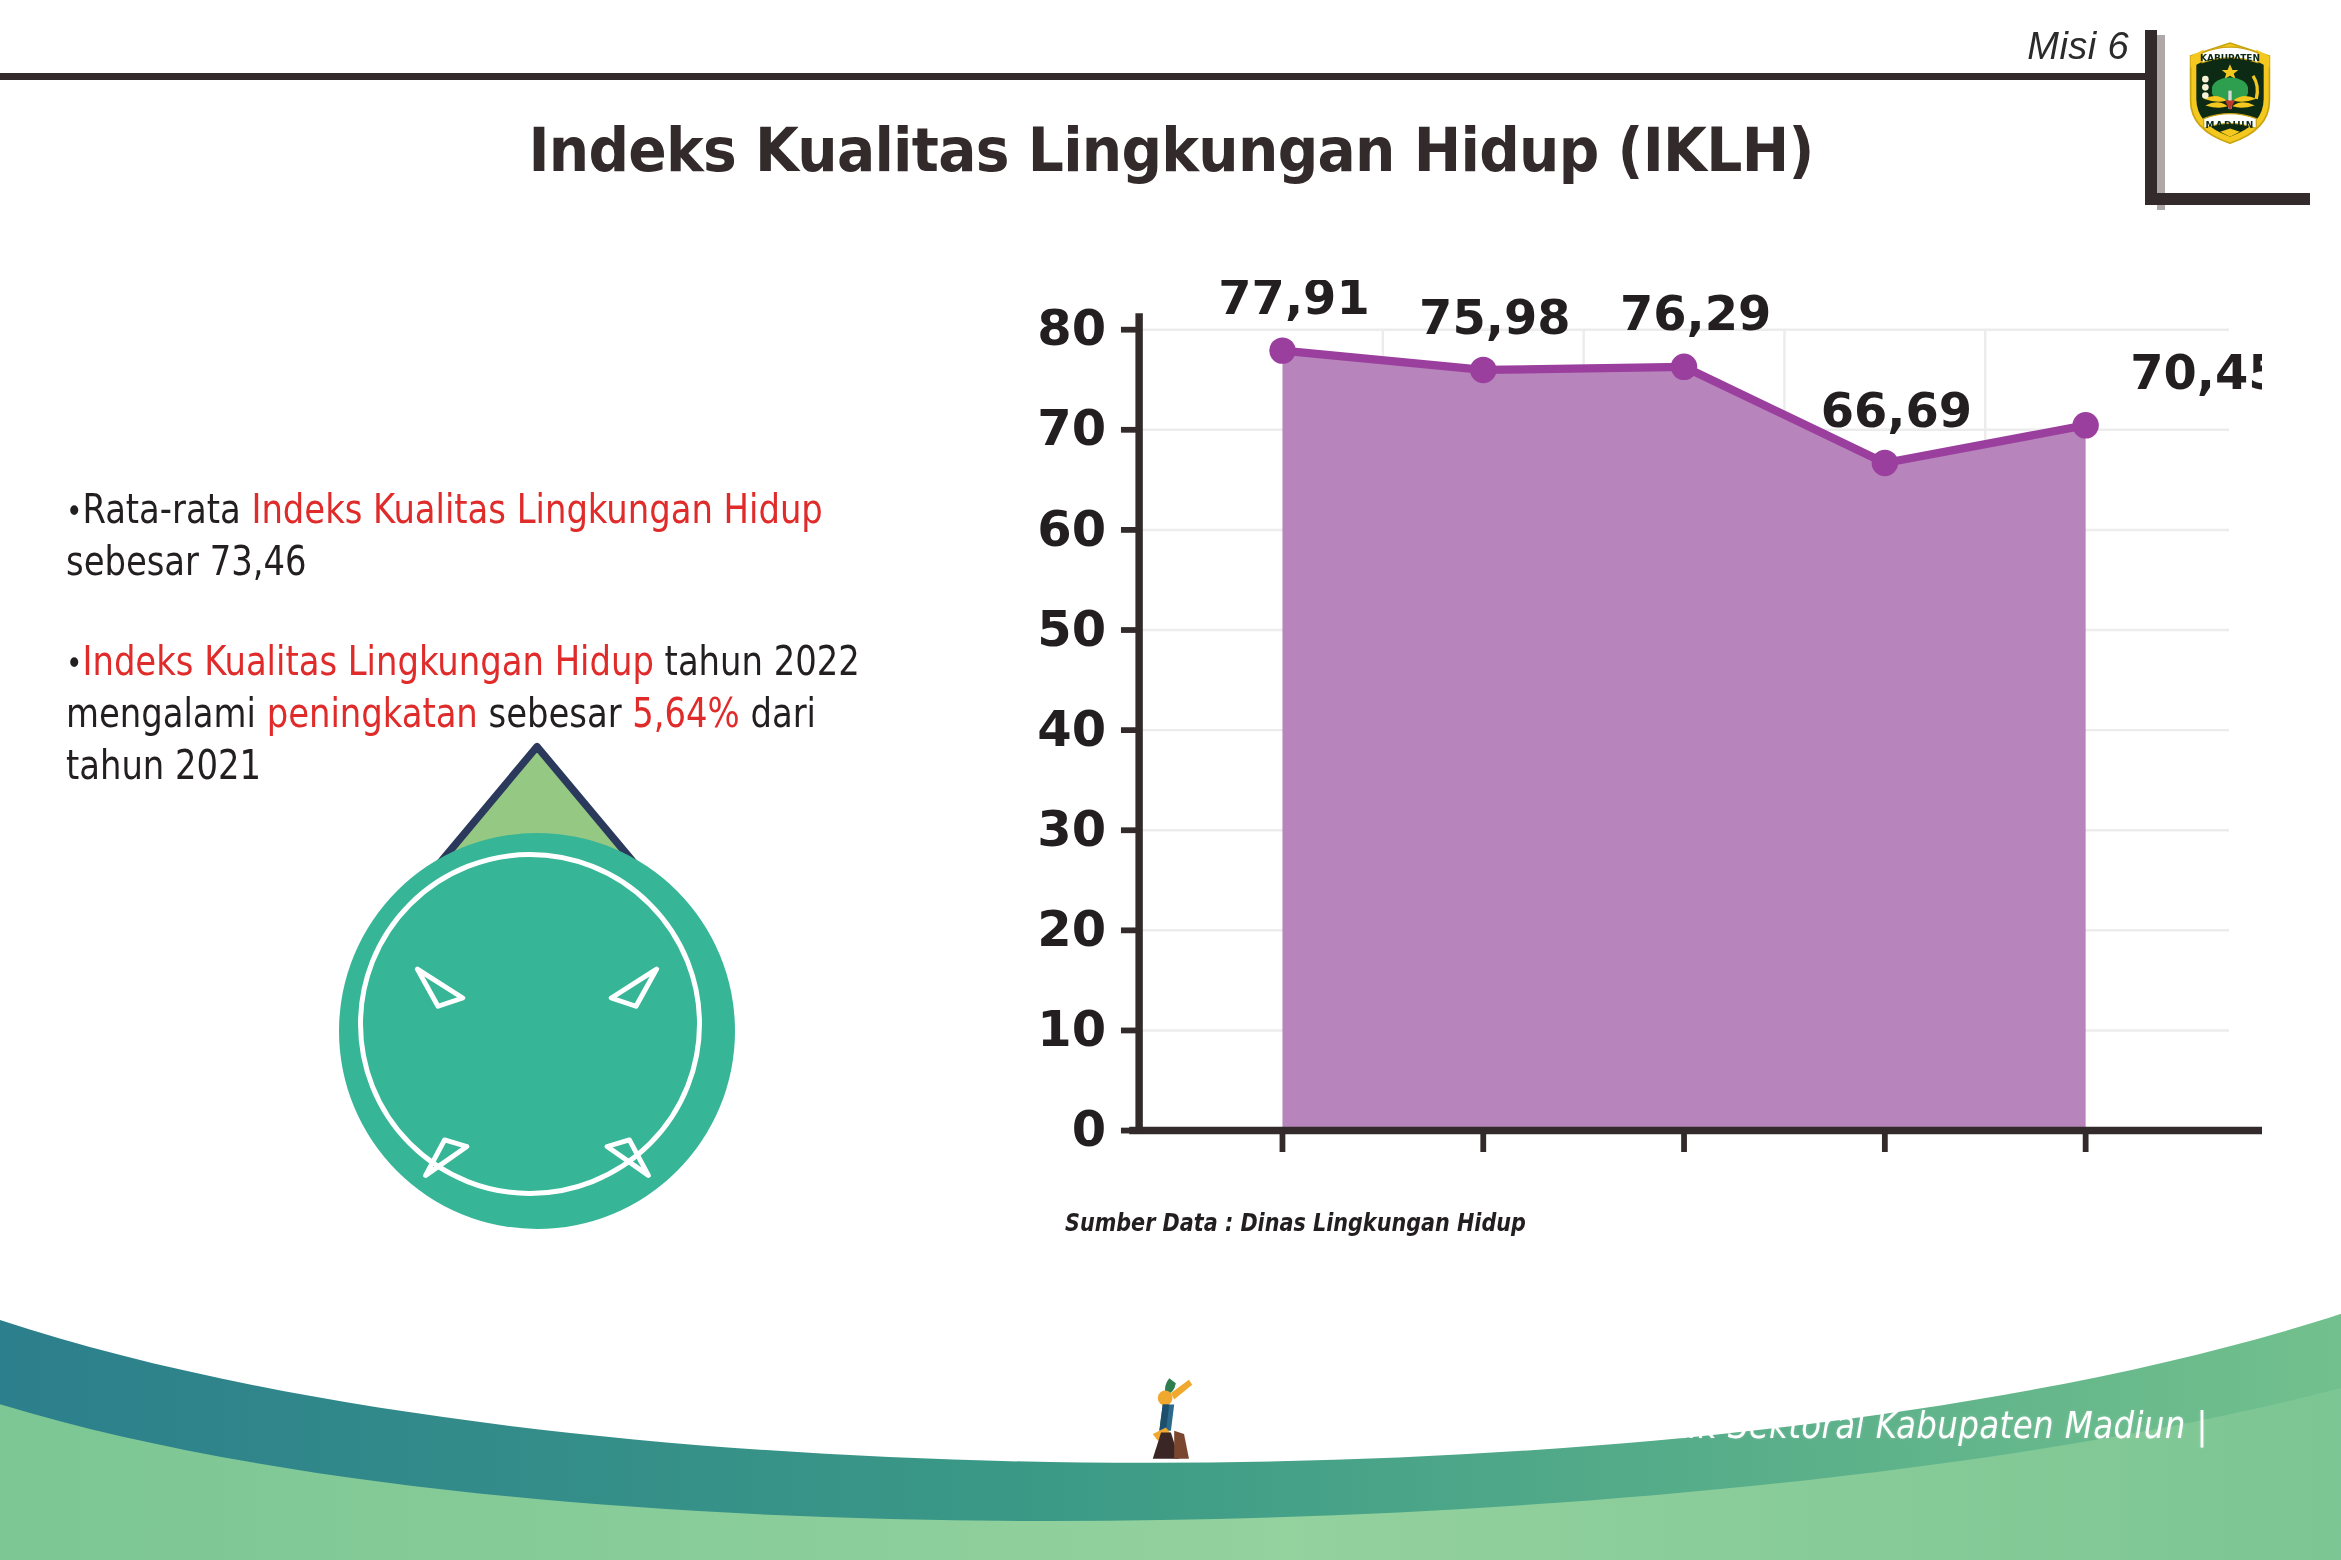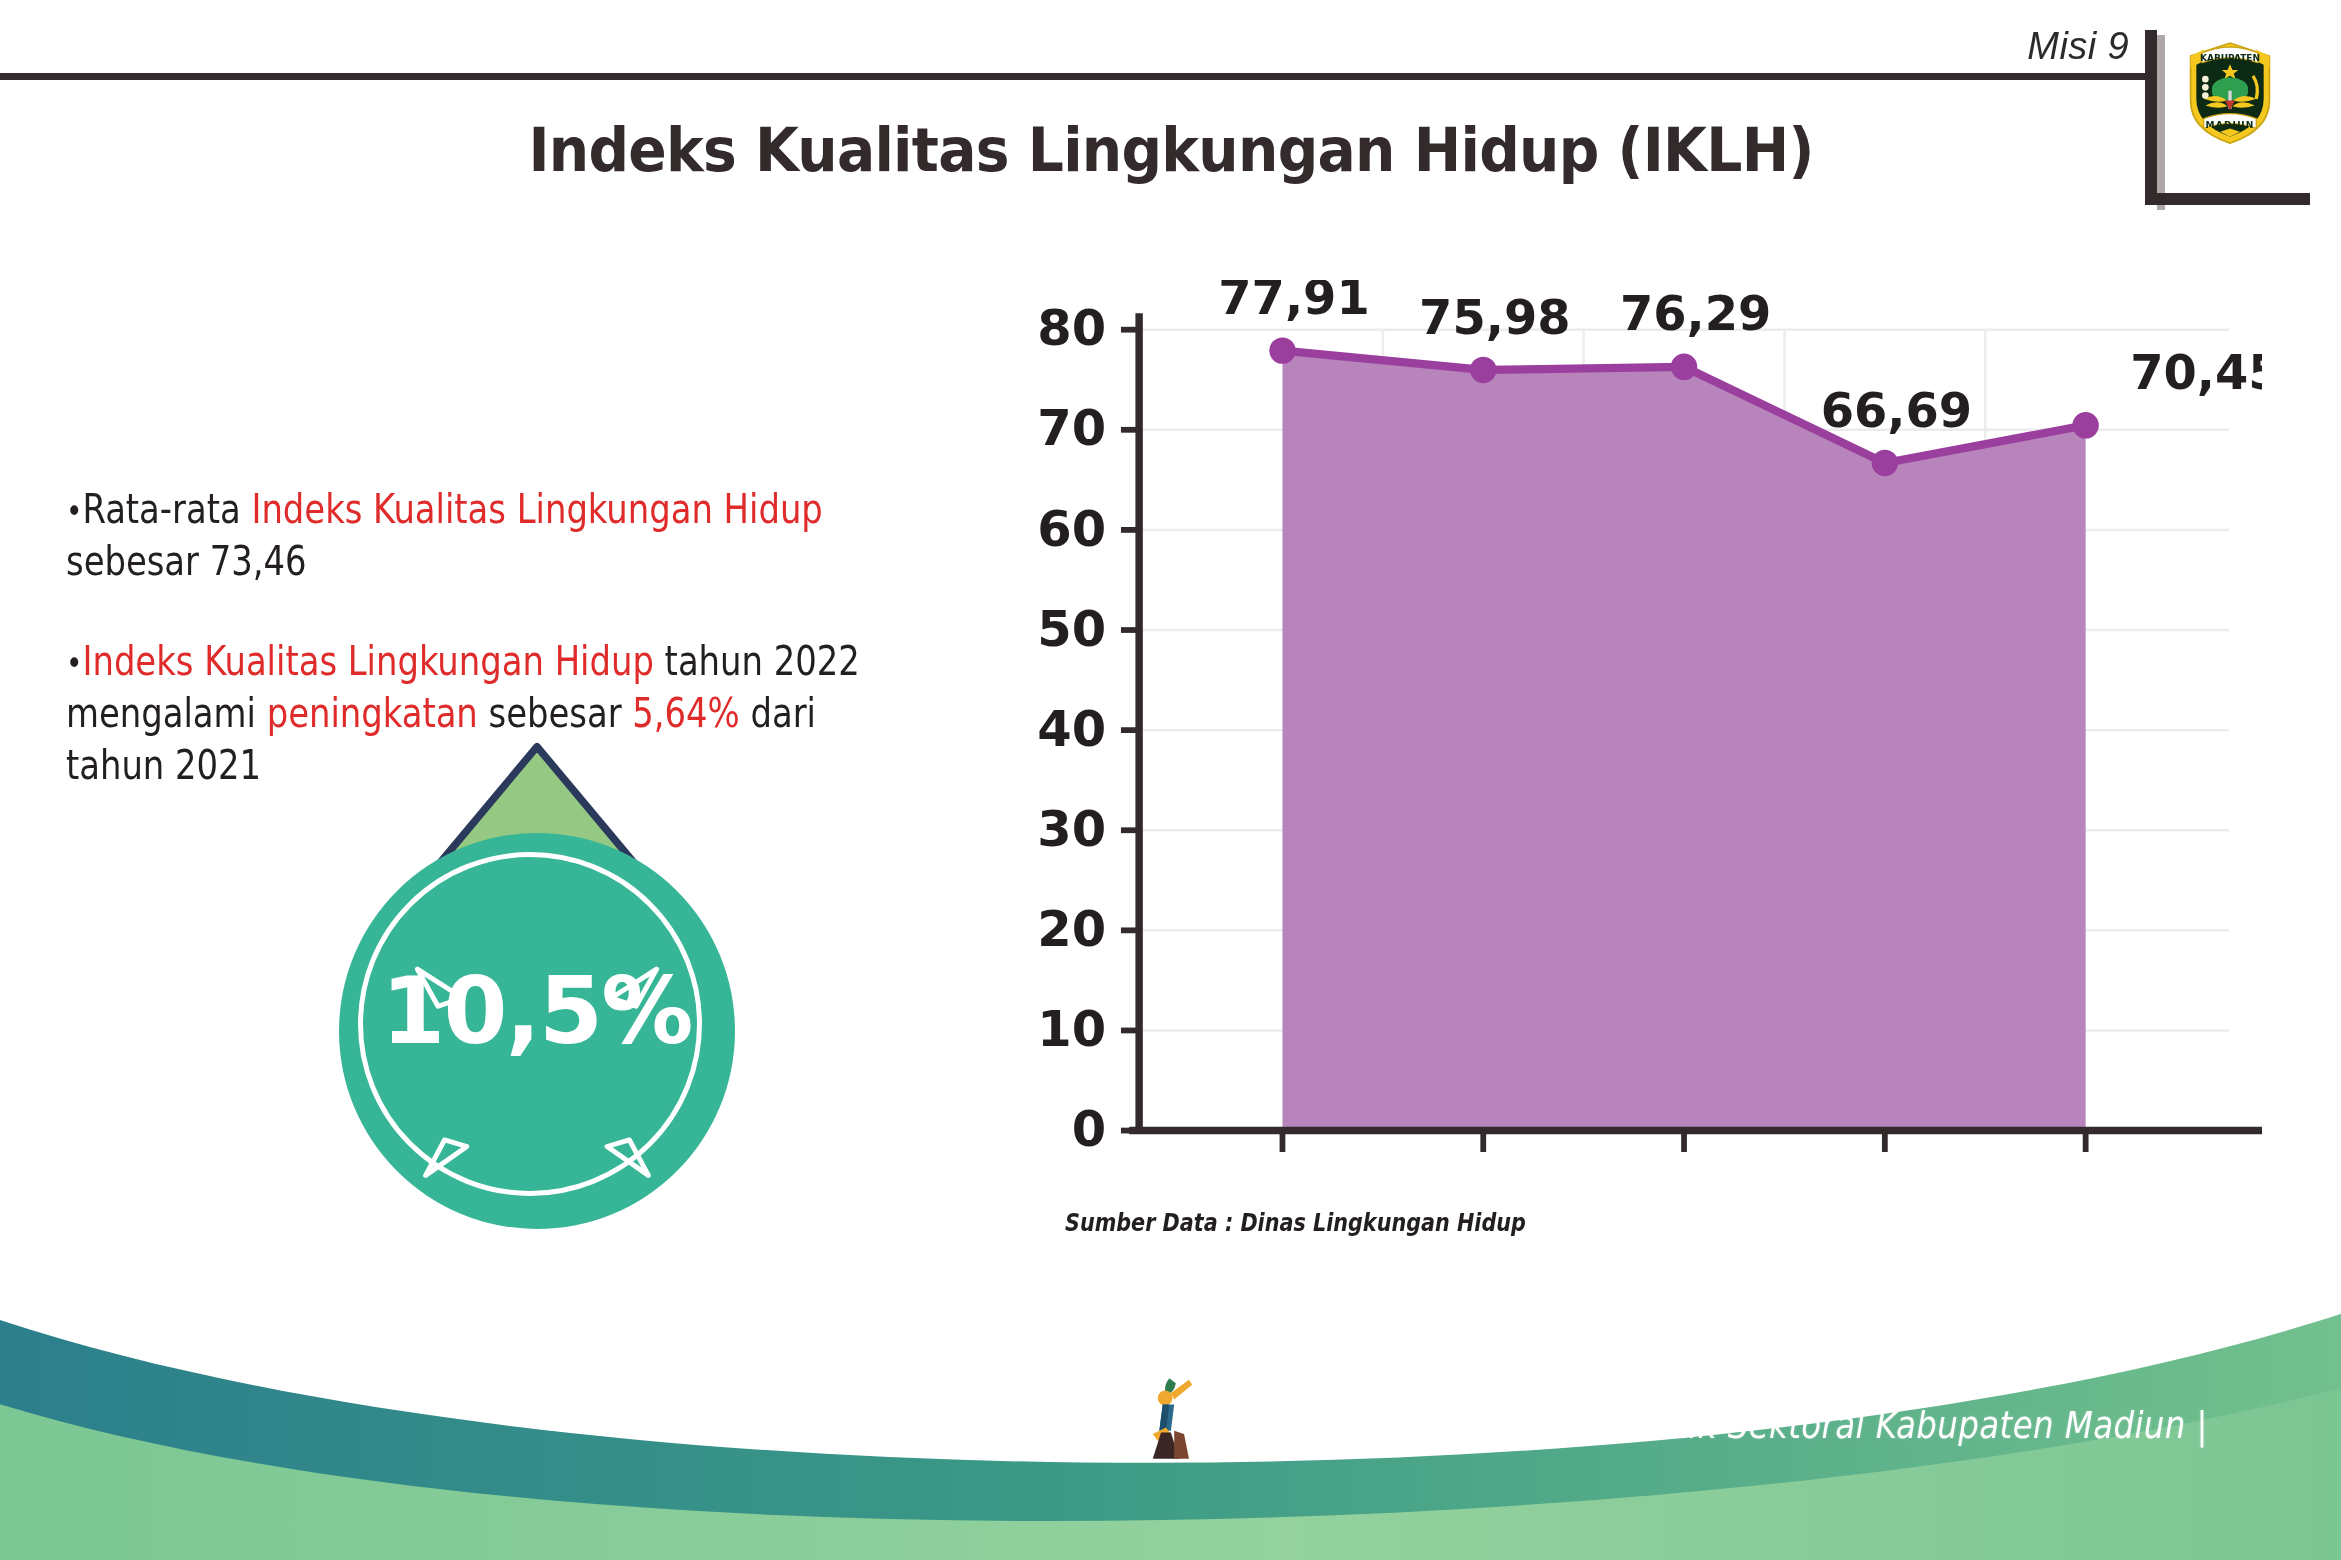--- a/index.html
+++ b/index.html
@@ -64,21 +64,21 @@
                text-shadow:0 0 3.3px rgba(255,255,255,.25);}
   #footer-mark{position:absolute;left:1138px;bottom:97px;width:74px;height:91px;}
 </style>
 </head>
 <body>
 
 <div id="header-rule"></div>
 <div id="header-corner-sh"></div>
 <div id="header-corner-v"></div>
 <div id="header-corner-b"></div>
-<div id="misi-label">Misi 9</div>
+<div id="misi-label">Misi 6</div>
 
 <div id="logo">
   <svg viewBox="0 0 112 140" width="92" height="116">
     <path d="M8 30 L56 14 L104 30 L104 84 Q104 120 56 136 Q8 120 8 84 Z" fill="#f4c81e" stroke="#c9a310" stroke-width="2"></path>
     <path d="M15 36 L56 22 L97 36 L97 82 Q97 114 56 128 Q15 114 15 82 Z" fill="#0d2a14"></path>
     <path d="M8 30 L24 22 L24 36 L8 44 Z" fill="#f4c81e"></path>
     <path d="M104 30 L88 22 L88 36 L104 44 Z" fill="#f4c81e"></path>
     <path d="M22 26 Q56 12 90 26 L90 38 Q56 26 22 38 Z" fill="#ffffff" stroke="#c9a310" stroke-width="1.5"></path>
     <text x="56" y="36" font-size="11" font-weight="bold" text-anchor="middle" fill="#0d2a14" font-family="DejaVu Sans, sans-serif">KABUPATEN</text>
     <polygon points="56,40 59,47 66,47 60.5,51.5 63,58 56,54 49,58 51.5,51.5 46,47 53,47" fill="#f4c81e"></polygon>
@@ -119,21 +119,20 @@
     </svg>
   </div>
   <div id="badge-circle"></div>
   <div id="badge-ring"></div>
   <svg style="position:absolute;left:16.5px;top:73px;" width="396" height="396" viewBox="0 0 480 480">
     <path d="M95 165 L150 200 L120 210 Z" fill="none" stroke="#fff" stroke-width="6" stroke-linejoin="round"></path>
     <path d="M385 165 L330 200 L360 210 Z" fill="none" stroke="#fff" stroke-width="6" stroke-linejoin="round"></path>
     <path d="M105 415 L155 380 L128 372 Z" fill="none" stroke="#fff" stroke-width="6" stroke-linejoin="round"></path>
     <path d="M375 415 L325 380 L352 372 Z" fill="none" stroke="#fff" stroke-width="6" stroke-linejoin="round"></path>
   </svg>
-  <div id="badge-value">10,5%</div>
 </div>
 
 <div id="chart">
   <svg id="chart-svg" viewBox="0 0 1560 1080" width="1288" height="892">
       <line x1="200" y1="908.75" x2="1520" y2="908.75" stroke="#ececec" stroke-width="3"></line>
       <line x1="200" y1="787.5" x2="1520" y2="787.5" stroke="#ececec" stroke-width="3"></line>
       <line x1="200" y1="666.25" x2="1520" y2="666.25" stroke="#ececec" stroke-width="3"></line>
       <line x1="200" y1="545" x2="1520" y2="545" stroke="#ececec" stroke-width="3"></line>
       <line x1="200" y1="423.75" x2="1520" y2="423.75" stroke="#ececec" stroke-width="3"></line>
       <line x1="200" y1="302.5" x2="1520" y2="302.5" stroke="#ececec" stroke-width="3"></line>

